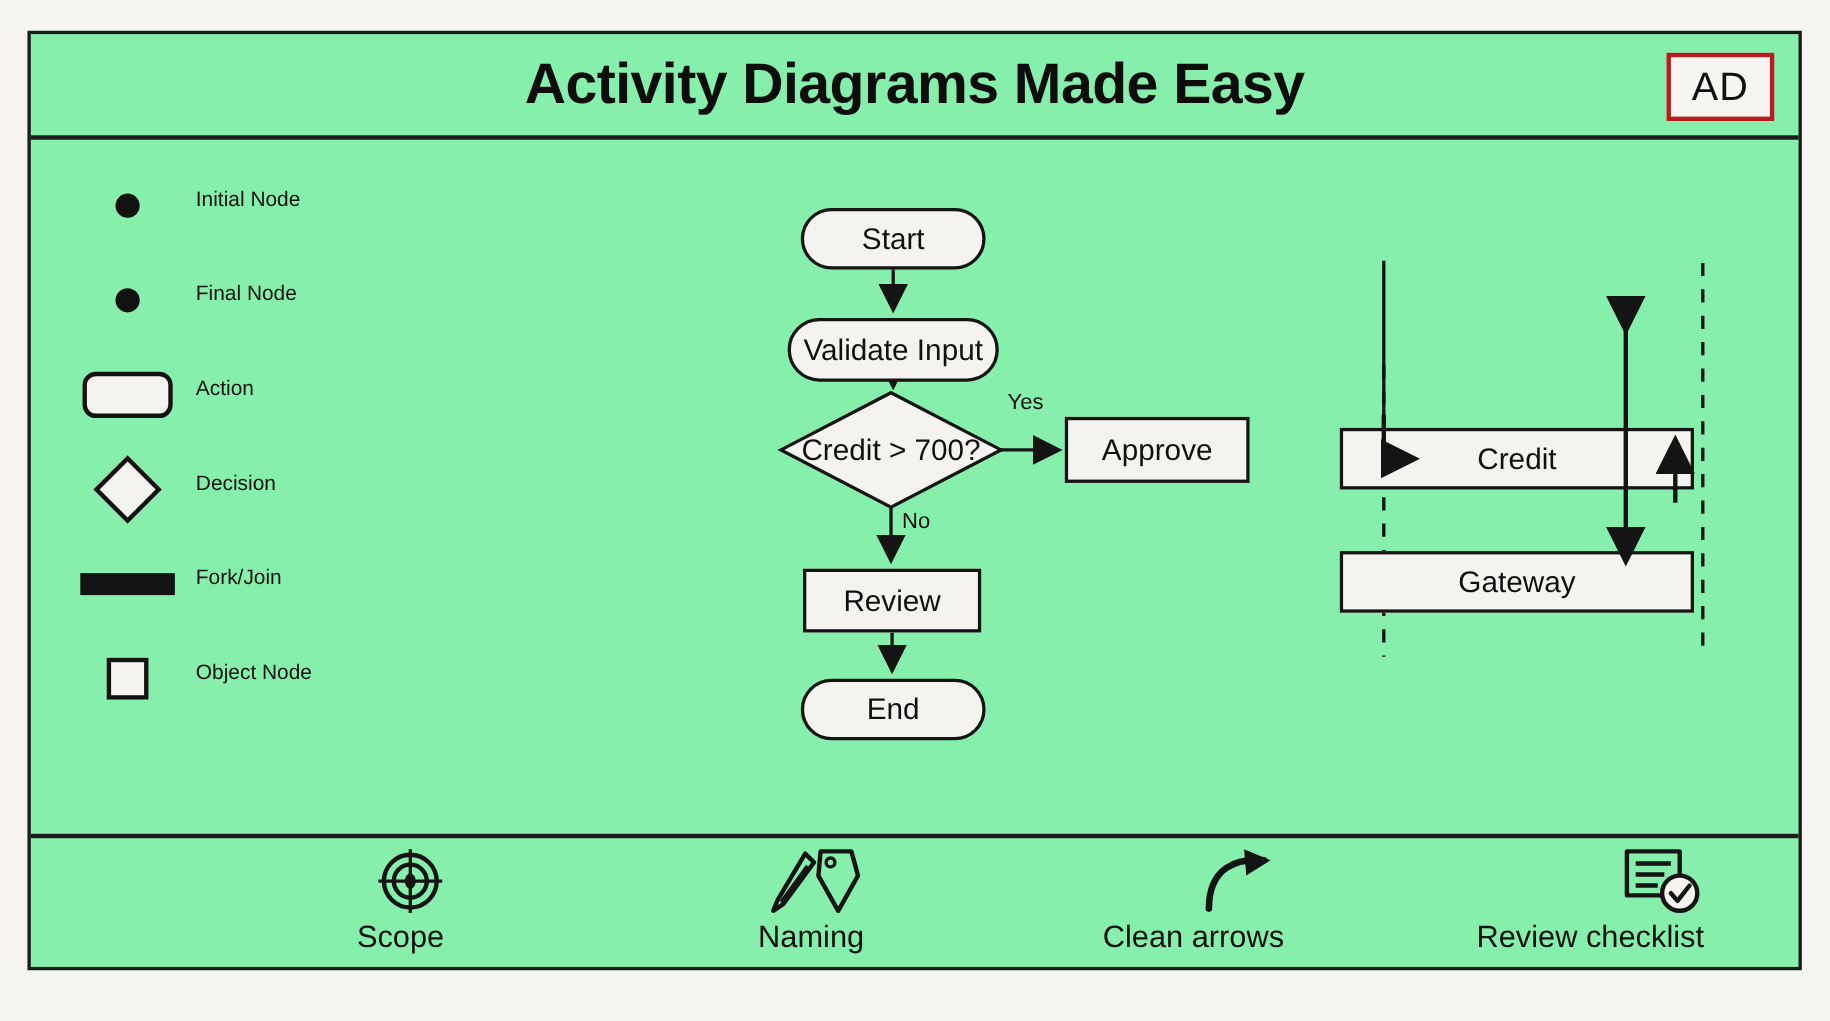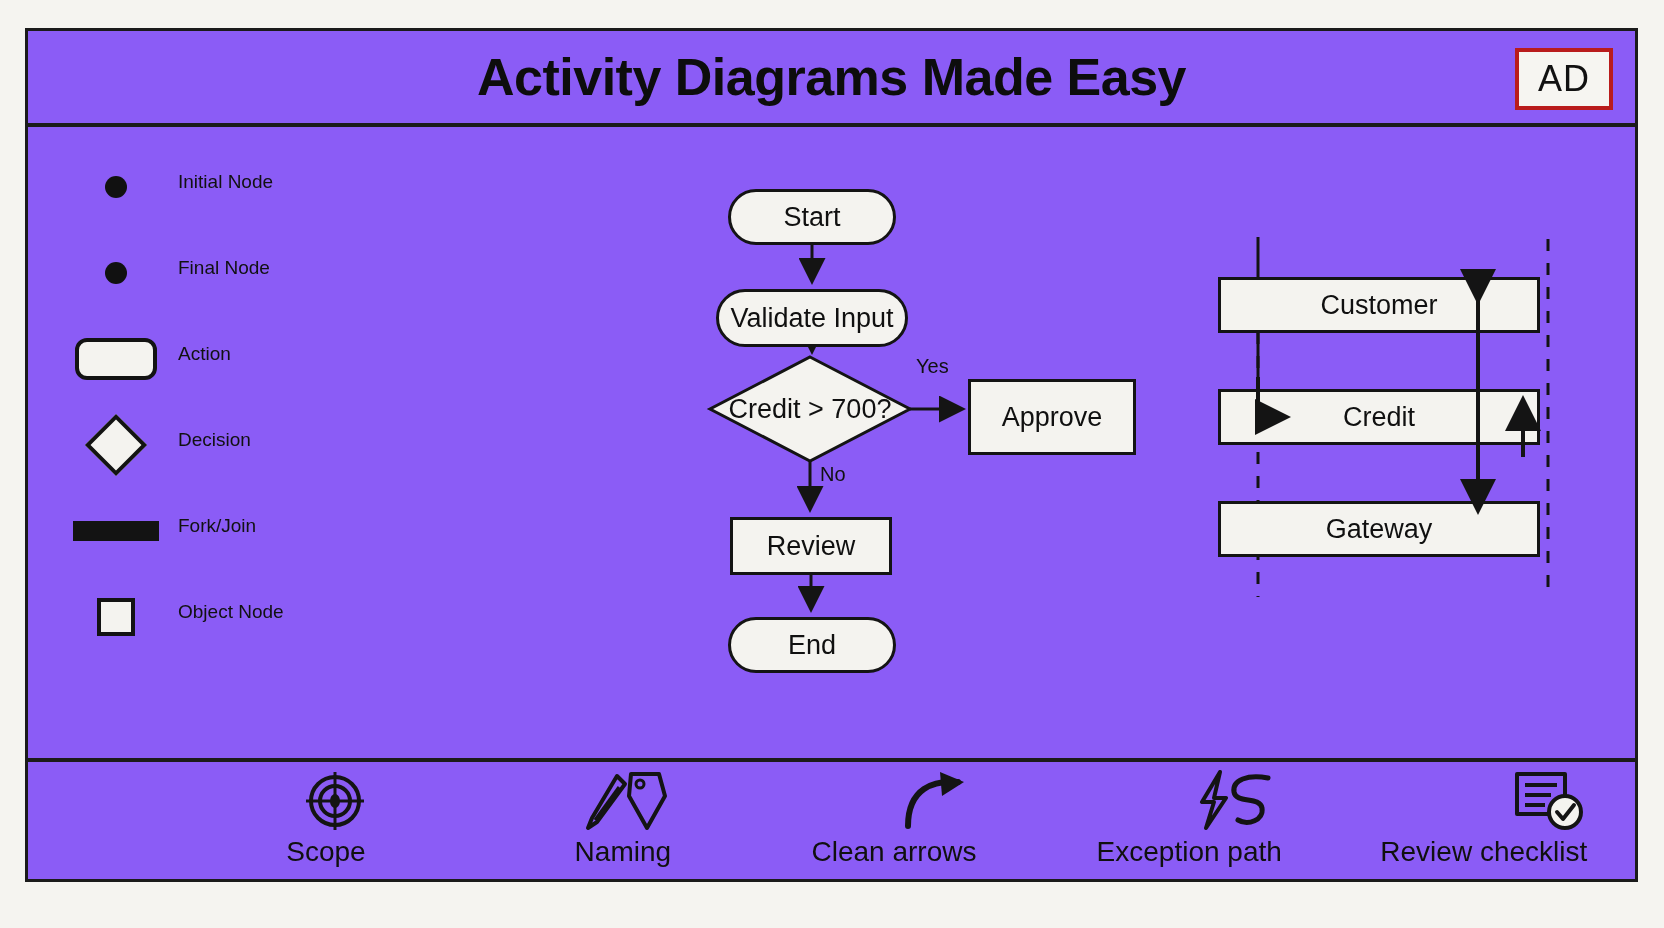--- a/index.html
+++ b/index.html
@@ -24,21 +24,21 @@
   }
 
   
   .card {
     position: absolute;
     left: 25px;
     top: 28px;
     width: 1613px;
     height: 854px;
     border: 3px solid #1b1b1b;
-    background: #8b5cf6;
+    background: #86efac;
     box-sizing: border-box;
   }
 
   
   .header {
     position: absolute;
     left: 0; top: 0;
     width: 100%;
     height: 96px;
     border-bottom: 4px solid #1b1b1b;
@@ -163,21 +163,21 @@
     font-size: 27px;
     color: #101010;
     border: 3px solid #141414;
     text-align: right;
   }
   .node.pill { border-radius: 40px; }
   .node.rect { border-radius: 0; }
 
   .n-start   { left: 80px;  top: 62px;  width: 168px; height: 56px; }
   .n-validate{ left: 68px;  top: 162px; width: 192px; height: 58px; }
-  .n-approve { left: 320px; top: 252px; width: 168px; height: 76px; }
+  .n-approve { left: 320px; top: 252px; width: 168px; height: 60px; }
   .n-review  { left: 82px;  top: 390px; width: 162px; height: 58px; }
   .n-end     { left: 80px;  top: 490px; width: 168px; height: 56px; }
 
   .n-decision {
     position: absolute;
     left: 62px;
     top: 230px;
     width: 200px;
     height: 104px;
   }
@@ -387,21 +387,20 @@
               <path d="M0,0 L9,4.5 L0,9 z" fill="#141414"></path>
             </marker>
           </defs>
 
           <line x1="80" y1="110" x2="80" y2="290" stroke="#141414" stroke-width="3"></line>
           <line x1="80" y1="205" x2="80" y2="470" stroke="#141414" stroke-width="3" stroke-dasharray="12 12"></line>
 
           <line x1="370" y1="112" x2="370" y2="468" stroke="#141414" stroke-width="3" stroke-dasharray="12 12"></line>
         </svg>
 
-        <div class="lane lane-customer">Customer</div>
         <div class="lane lane-system">Credit</div>
         <div class="lane lane-gateway">Gateway</div>
 
         <svg class="lanes-svg-top" viewBox="0 0 440 631">
 
           <path d="M80,250 L80,290 L105,290" fill="none" stroke="#141414" stroke-width="4" marker-end="url(#ah2)"></path>
 
           <line x1="300" y1="170" x2="300" y2="380" stroke="#141414" stroke-width="4" marker-start="url(#ah2)" marker-end="url(#ah2)"></line>
 
           <line x1="345" y1="330" x2="345" y2="276" stroke="#141414" stroke-width="4" marker-end="url(#ah2)"></line>
@@ -440,29 +439,20 @@
       <div class="foot-item">
         <div class="foot-icon">
           <svg width="76" height="62" viewBox="0 0 76 62">
             <path d="M8,56 C8,18 34,10 58,12" fill="none" stroke="#141414" stroke-width="6" stroke-linecap="round"></path>
             <path d="M40,2 L64,12 L42,26 Z" fill="#141414"></path>
           </svg>
         </div>
         <div class="foot-label">Clean arrows</div>
       </div>
 
-      <div class="foot-item">
-        <div class="foot-icon">
-          <svg width="88" height="62" viewBox="0 0 88 62">
-            <path d="M26,2 L8,32 L20,32 L12,58 L32,28 L20,28 Z" fill="none" stroke="#141414" stroke-width="4" stroke-linejoin="round"></path>
-            <path d="M74,8 C54,4 38,10 40,22 C42,34 66,26 68,38 C70,50 54,56 44,50" fill="none" stroke="#141414" stroke-width="5" stroke-linecap="round"></path>
-          </svg>
-        </div>
-        <div class="foot-label">Exception path</div>
-      </div>
 
       <div class="foot-item">
         <div class="foot-icon">
           <svg width="76" height="62" viewBox="0 0 76 62">
             <path d="M6,4 L54,4 L54,44 L6,44 Z" fill="none" stroke="#141414" stroke-width="4" stroke-linejoin="round"></path>
             <line x1="14" y1="15" x2="46" y2="15" stroke="#141414" stroke-width="4"></line>
             <line x1="14" y1="25" x2="40" y2="25" stroke="#141414" stroke-width="4"></line>
             <line x1="14" y1="35" x2="34" y2="35" stroke="#141414" stroke-width="4"></line>
             <circle cx="54" cy="42" r="16" fill="#f4f3ef" stroke="#141414" stroke-width="4"></circle>
             <path d="M46,42 L52,49 L63,35" fill="none" stroke="#141414" stroke-width="4" stroke-linecap="round" stroke-linejoin="round"></path>

